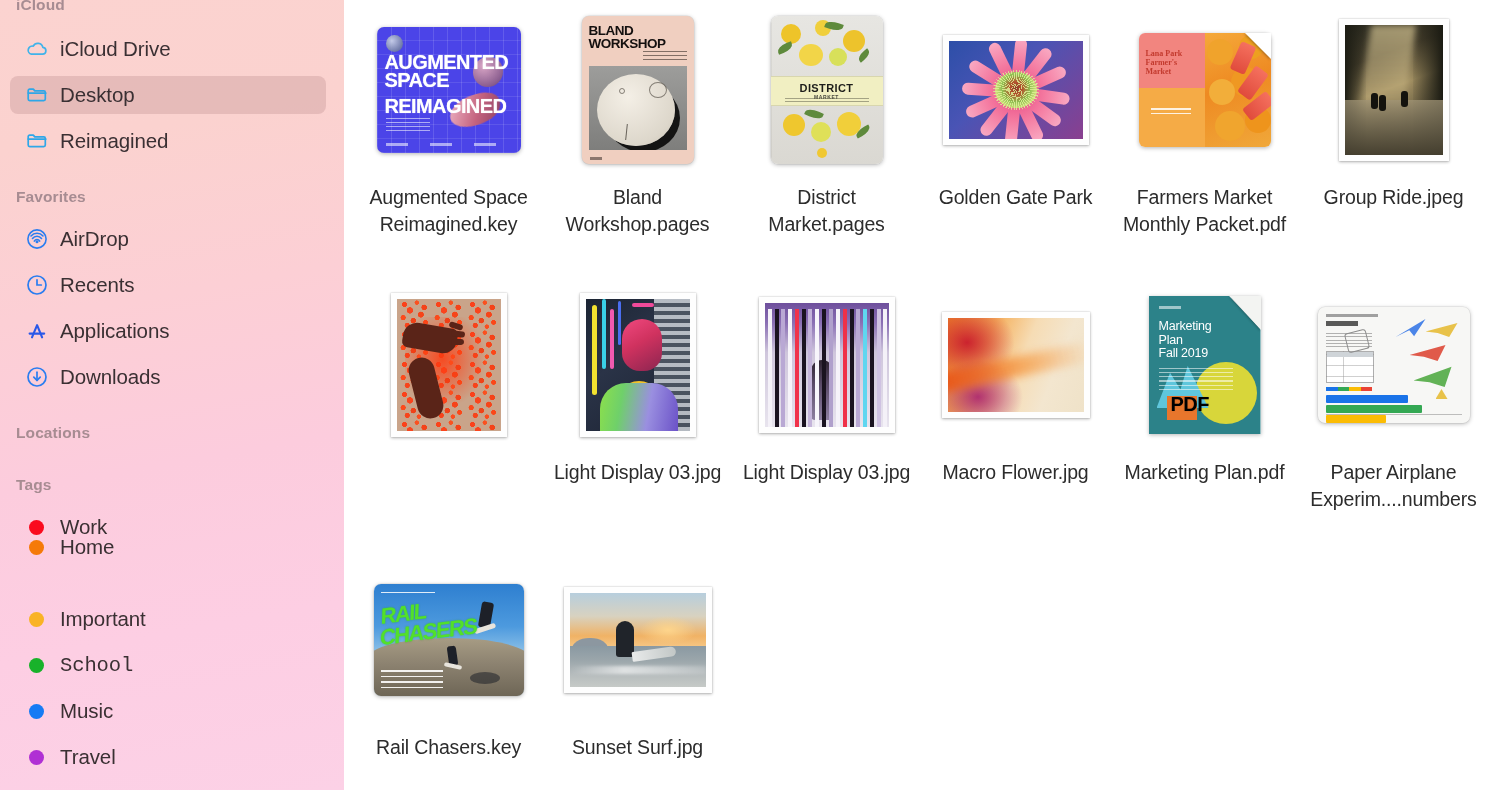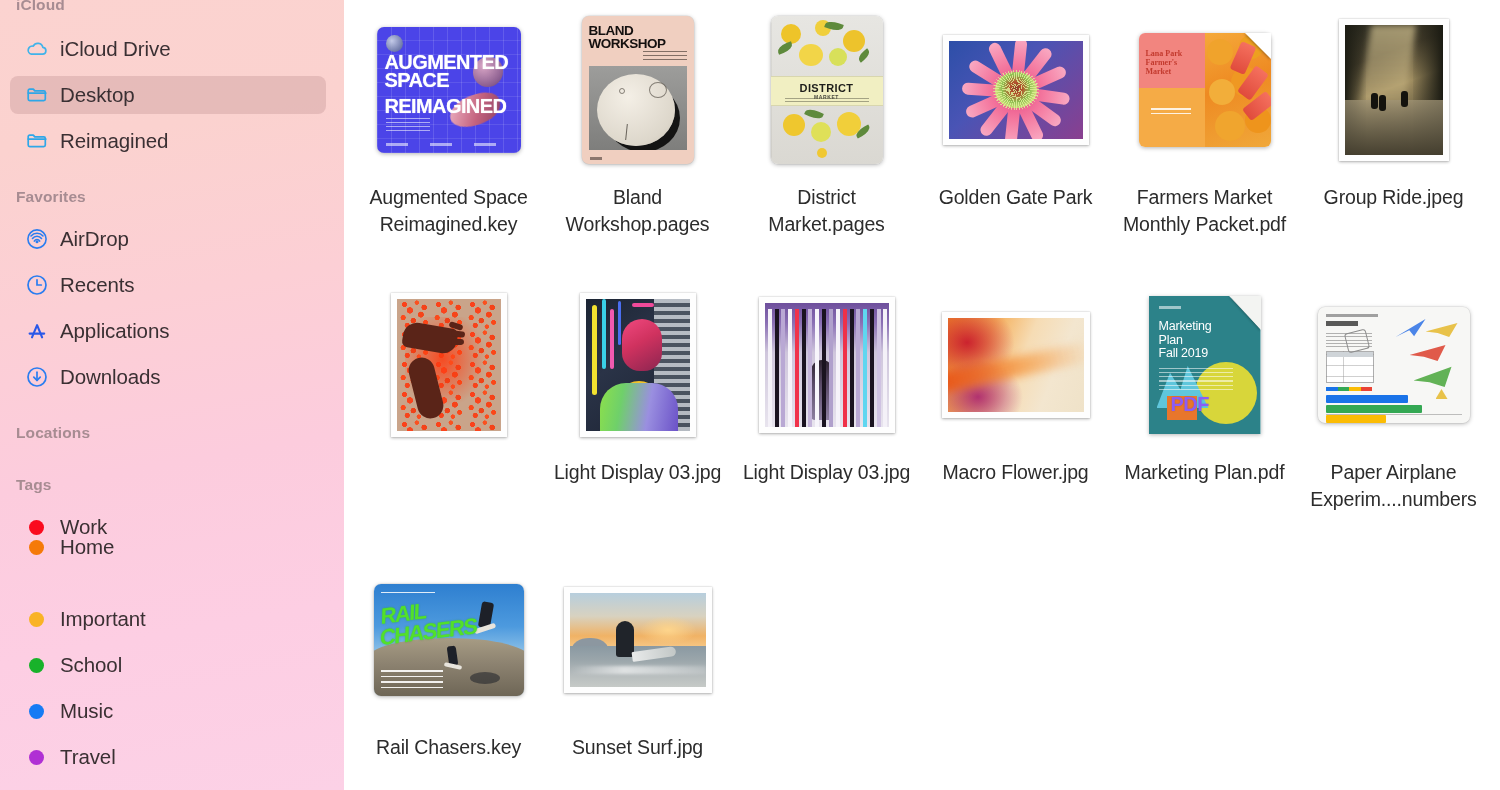--- a/index.html
+++ b/index.html
@@ -101,21 +101,21 @@
   #sb-row-icloud-drive  { top: 30px; }
   #sb-row-desktop       { top: 76px; }
   #sb-row-documents     { top: 122px; }
   #sb-row-airdrop       { top: 220px; }
   #sb-row-recents       { top: 266px; }
   #sb-row-applications  { top: 312px; }
   #sb-row-downloads     { top: 358px; }
   #sb-row-tag-0         { top: 508px; }
   #sb-row-tag-1         { top: 528px; text-align: right; }
   #sb-row-tag-2         { top: 600px; }
-  #sb-row-tag-3         { top: 646px; }
+  #sb-row-tag-3         { top: 646px; font-family: Liberation Mono, monospace; }
   #sb-row-tag-4         { top: 692px; }
   #sb-row-tag-5         { top: 738px; }
 
   
   .content {
     position: relative;
     flex: 1 1 auto;
     height: 790px;
     background: #ffffff;
     overflow: hidden;
@@ -600,21 +600,21 @@
   .t-mkt .mtn {
     position: absolute; left: 8px; bottom: 26px;
     width: 52px; height: 42px;
     background: #5fc6dc;
     clip-path: polygon(0% 100%, 26% 16%, 46% 56%, 60% 0%, 100% 100%);
     z-index: 3;
   }
   .t-mkt .pdfbadge {
     position: absolute; left: 22px; bottom: 18px;
     font-size: 20px; font-weight: 700; letter-spacing: -0.5px;
-    color: #8b5cf6; z-index: 5;
+    color: #000000; z-index: 5;
     text-shadow: 0 0 2px rgba(0,0,0,0.15);
   }
   .t-mkt .pdfbg {
     position: absolute; left: 18px; bottom: 14px;
     width: 30px; height: 24px; background: #e8762c; z-index: 4;
   }
 
   
   .t-paper { width: 152px; height: 116px; background: #f7f7f5; }
   .t-paper .hdr {

